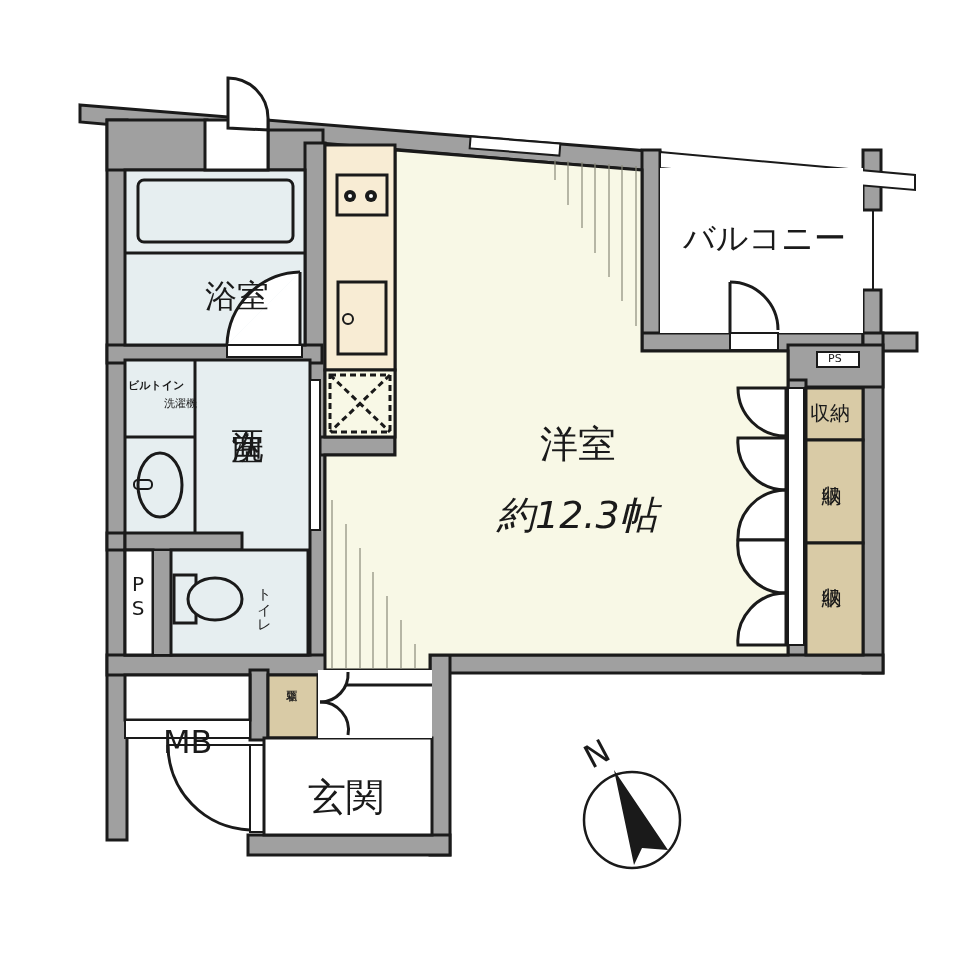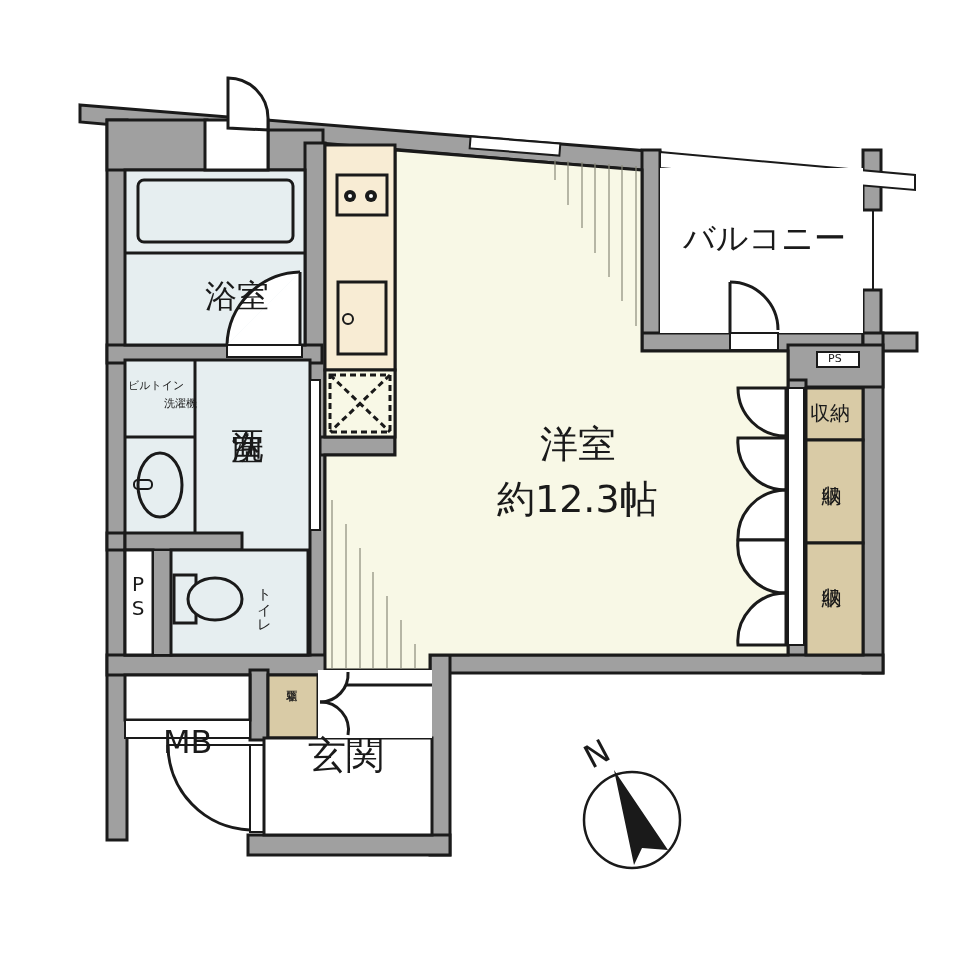--- a/index.html
+++ b/index.html
@@ -170,28 +170,28 @@
 
   <rect x="470" y="140" width="90" height="12" fill="#ffffff" stroke="#1a1a1a" stroke-width="2" transform="rotate(4.6 515 146)"></rect>
 
   <g>
     <circle cx="632" cy="820" r="48" fill="#ffffff" stroke="#1a1a1a" stroke-width="2.5"></circle>
     <polygon points="614,770 668,850 642,848 634,865" fill="#1a1a1a"></polygon>
   </g>
 </svg>
 
 <div class="lbl mid" style="left:160px;top:280px;margin-left:45px;">浴室</div>
-<div class="lbl xxs" style="left:128px;top:380px;">ビルトイン</div>
+<div class="lbl xxs" style="left:128px;top:380px;font-weight:bold;">ビルトイン</div>
 <div class="lbl xxs" style="left:136px;top:398px;margin-left:28px;">洗濯機</div>
 <div class="lbl mid vert" style="left:232px;top:405px;">洗面室</div>
 <div class="lbl xs vert" style="left:258px;top:578px;">トイレ</div>
 <div class="lbl sm vert" style="left:128px;top:572px;">PS</div>
 <div class="lbl mid" style="left:163px;top:682px;margin-top:44px;">MB</div>
 <div class="lbl xxs vert" style="left:286px;top:682px;">下駄箱</div>
-<div class="lbl big" style="left:308px;top:736px;text-align:center;">玄関</div>
+<div class="lbl big" style="left:308px;top:778px;text-align:center;">玄関</div>
 <div class="lbl big" style="left:540px;top:425px;text-align:right;">洋室</div>
-<div class="lbl big" style="left:497px;top:480px;">約12.3帖</div>
+<div class="lbl big" style="left:497px;top:496px;font-style:italic;">約12.3帖</div>
 <div class="lbl mid" style="left:683px;top:222px;">バルコニー</div>
 <div class="lbl xxs" style="left:828px;top:353px;">PS</div>
 <div class="lbl sm" style="left:810px;top:403px;text-align:right;">収納</div>
 <div class="lbl sm vert" style="left:822px;top:470px;">収納</div>
 <div class="lbl sm vert" style="left:822px;top:572px;">収納</div>
 <div class="lbl mid" style="left:585px;top:738px;transform:rotate(-28deg);">N</div>
 
 </body></html>

